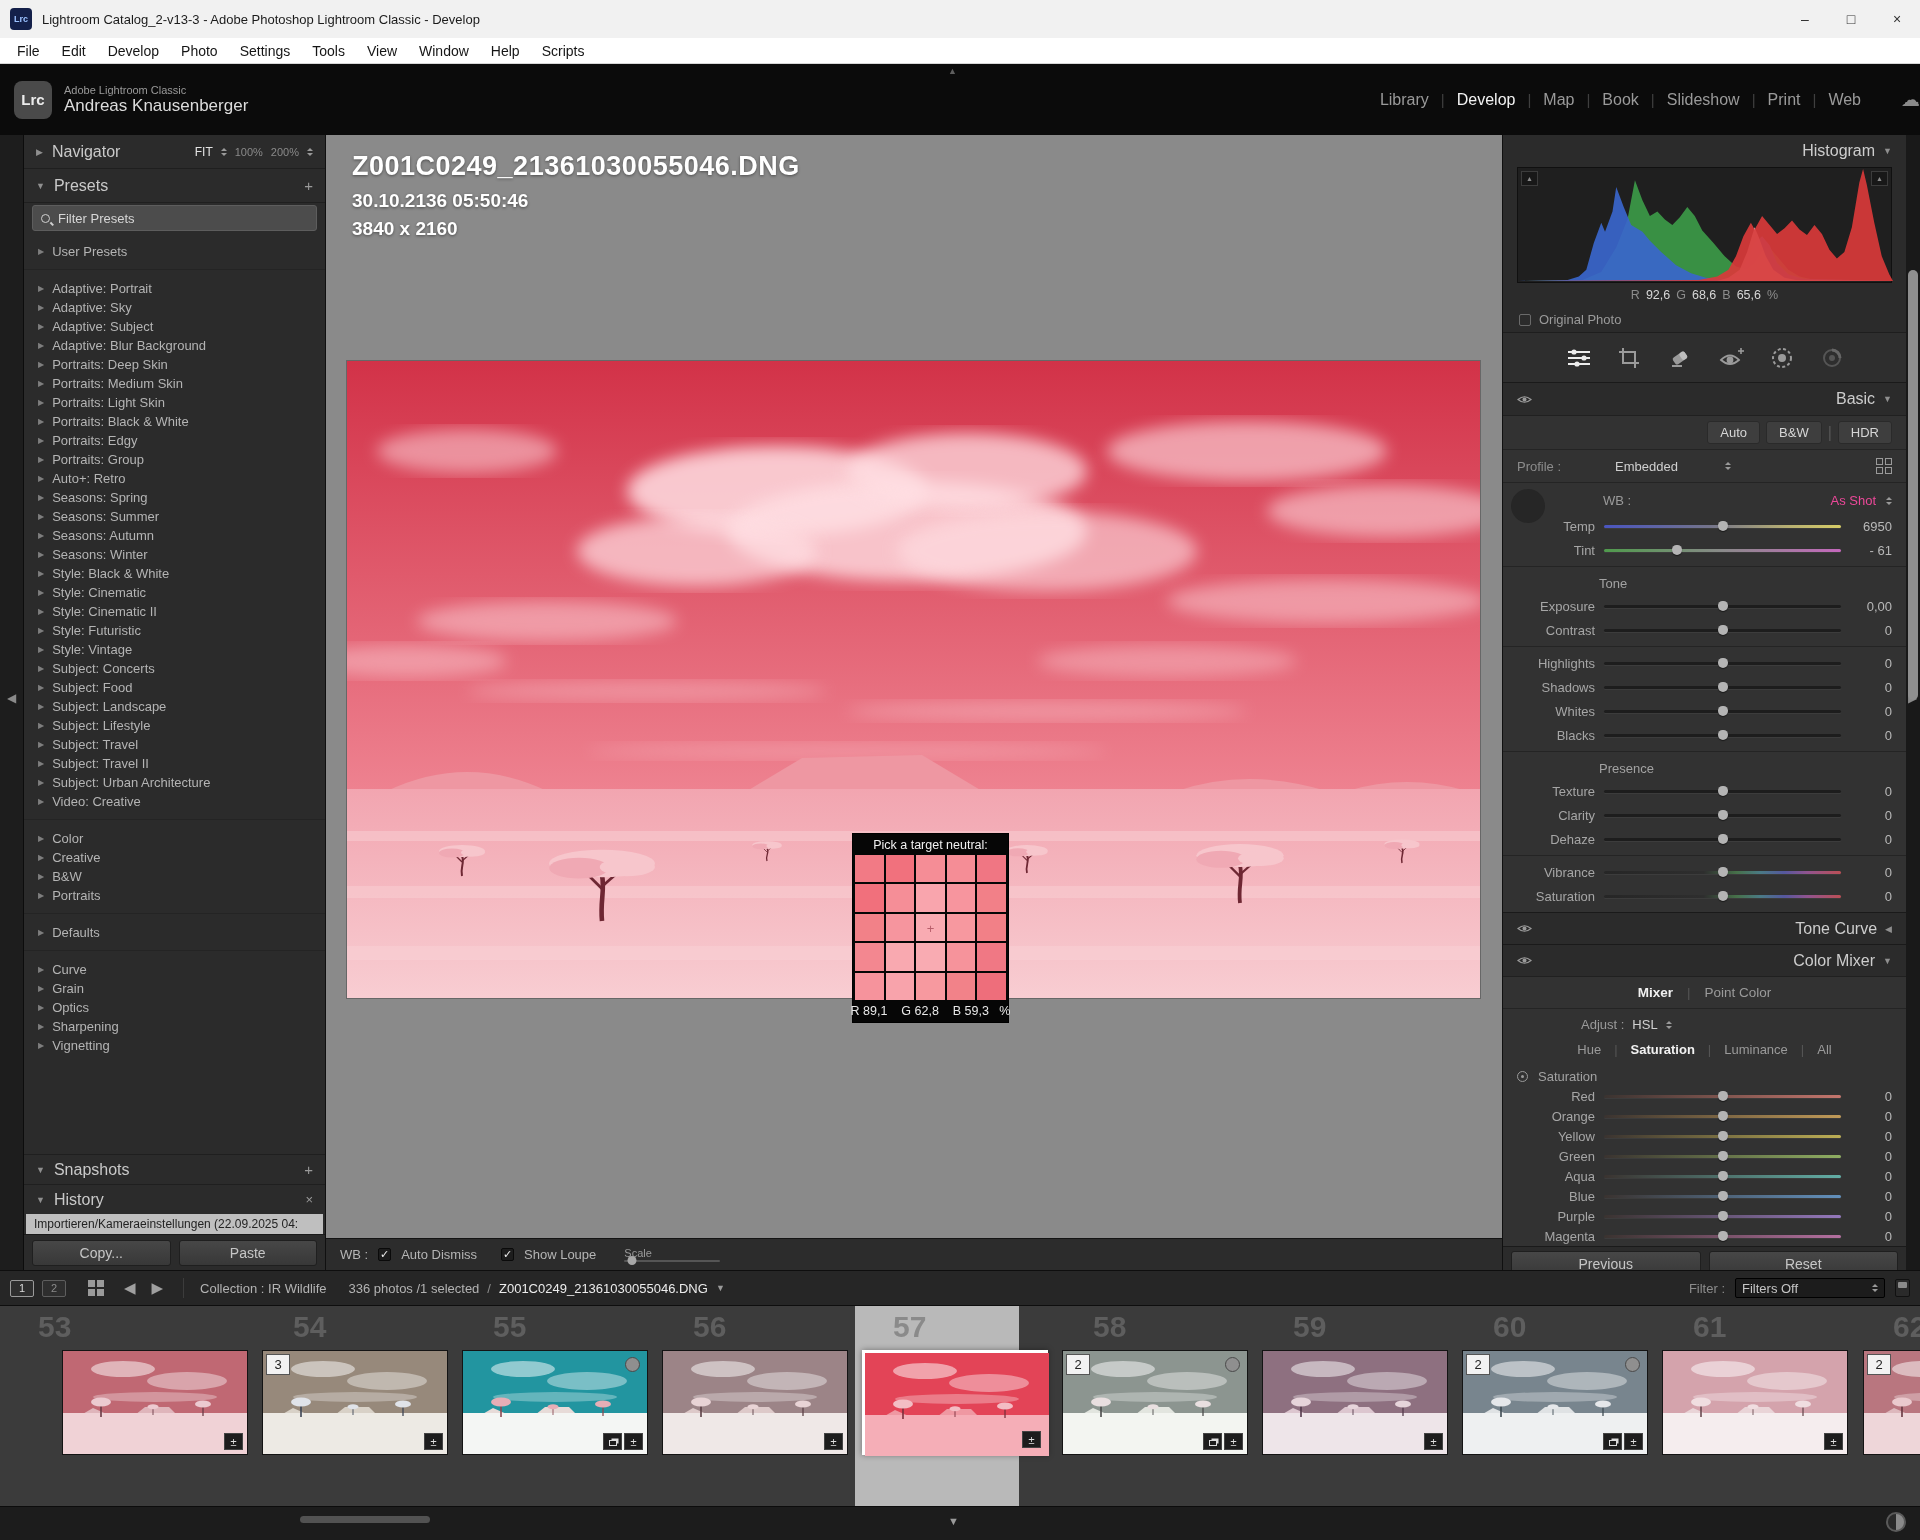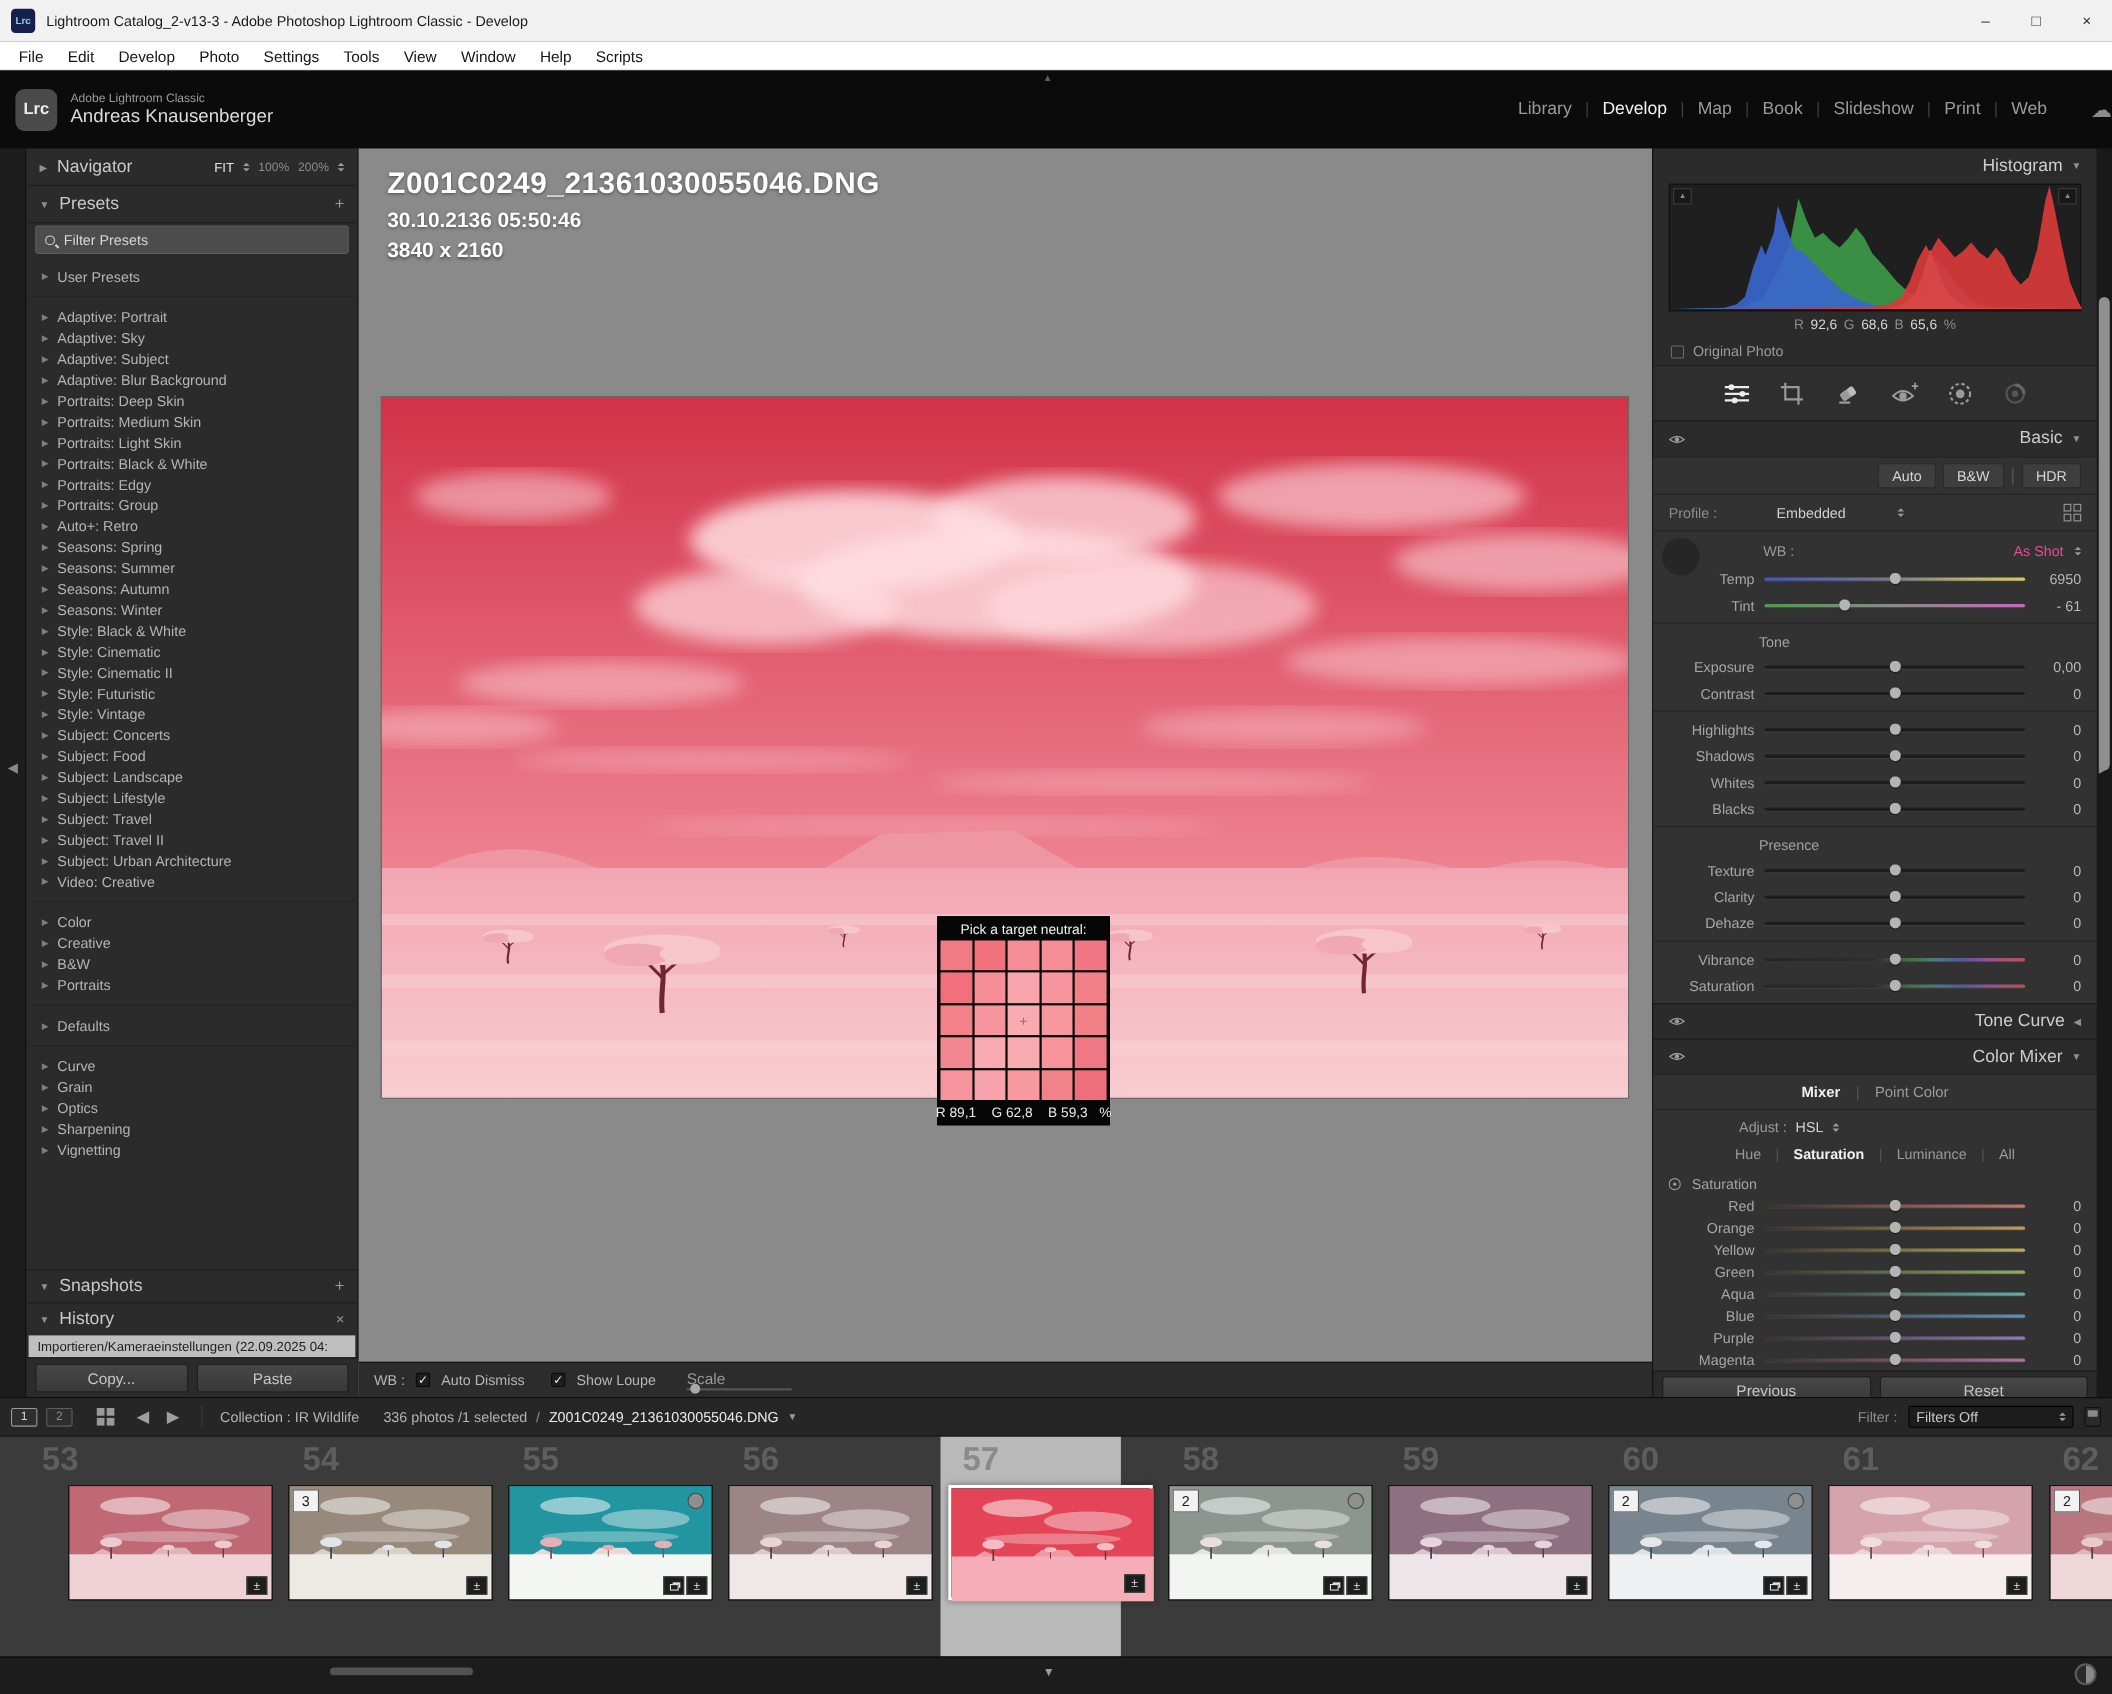--- a/index.html
+++ b/index.html
@@ -83,21 +83,21 @@
   #loupe-title{height:21px;color:#f0f0f0;font-size:12.5px;display:flex;align-items:center;justify-content:center;}
   #loupe-grid{flex:1;display:grid;grid-template-columns:repeat(5,1fr);grid-template-rows:repeat(5,1fr);gap:2px;padding:0 2px;background:#060606;position:relative;}
   #loupe-grid .cell{width:100%;height:100%;}
   #loupe-cross{position:absolute;left:50%;top:50%;transform:translate(-50%,-50%);color:#b95f6b;font-size:13px;}
   #loupe-readout{height:22px;color:#e8e8e8;font-size:12.5px;display:flex;align-items:center;justify-content:center;white-space:pre;}
   #content-toolbar{left:0;top:1103px;width:1176px;height:32px;background:#2c2c2c;border-top:1px solid #141414;
     display:flex;align-items:center;padding:0 14px;color:#b5b5b5;font-size:13px;gap:10px;}
   .chk{width:13px;height:13px;background:#1d1d1d;border:1px solid #0a0a0a;color:#efefef;font-size:11px;
     display:flex;align-items:center;justify-content:center;border-radius:2px;}
   #scale-wrap{display:flex;flex-direction:column;margin-left:18px;}
-  #scale-label{font-size:14px;color:#9a9a9a;margin-bottom:1px;}
+  #scale-label{font-size:11px;color:#9a9a9a;margin-bottom:1px;}
   #scale-track{width:96px;height:2px;background:#555;border-radius:1px;position:relative;}
   #scale-thumb{position:absolute;left:8%;top:-4px;width:9px;height:9px;background:#a8a8a8;border-radius:50%;transform:translateX(-50%);}
 
   
   #right-panel{left:1502px;top:0;width:404px;height:1135px;background:#2b2b2b;border-left:1px solid #101010;
     display:flex;flex-direction:column;color:#b9b9b9;}
   .rp-header{height:32px;display:flex;align-items:center;padding:0 14px;font-size:16px;color:#cdcdcd;flex:0 0 auto;}
   .rp-header .title-right{margin-left:auto;display:flex;align-items:center;gap:8px;}
   .rp-header .tri{font-size:9px;color:#8f8f8f;}
   .eye{display:inline-flex;margin-right:8px;}
@@ -164,21 +164,21 @@
   #filter-dd{width:150px;height:20px;background:#1c1c1c;border:1px solid #000;border-radius:2px;display:flex;
     align-items:center;padding:0 6px;color:#c5c5c5;font-size:13px;}
   #filter-dd .spin{margin-left:auto;}
   #filter-toggle{width:15px;height:18px;border-radius:2px;background:#2a2a2a;border:1px solid #111;position:relative;}
   #filter-toggle::after{content:"";position:absolute;left:2px;top:2px;right:2px;height:6px;background:#8a8a8a;border-radius:1px;}
 
   
   #fs-strip{left:0;top:1306px;width:1920px;height:200px;background:#3b3b3b;overflow:hidden;}
   .fs-cell{position:absolute;top:0;height:200px;}
   .fs-cell.selected{background:#b9b9b9;}
-  .fs-num{position:absolute;left:20px;top:4px;font-size:30px;font-weight:bold;color:#5e5e5e;}
+  .fs-num{position:absolute;left:38px;top:4px;font-size:30px;font-weight:bold;color:#5e5e5e;}
   .fs-cell.selected .fs-num{color:#8a8a8a;}
   .fs-thumb{position:absolute;top:44px;width:186px;height:105px;background:#222;border:1px solid #141414;}
   .fs-cell.selected .fs-thumb{border:3px solid #fff;box-shadow:0 0 6px rgba(0,0,0,.4);}
   .fs-thumb svg{display:block;}
   .badge-num{position:absolute;left:3px;top:3px;width:24px;height:21px;background:#f2f2f2;border:1px solid #555;
     color:#222;font-size:13px;display:flex;align-items:center;justify-content:center;}
   .badge-circle{position:absolute;right:7px;top:6px;width:15px;height:15px;border-radius:50%;background:#8f8f8f;border:1.5px solid #4a4a4a;}
   .badge-group{position:absolute;right:4px;bottom:4px;display:flex;gap:2px;}
   .b-ic{width:19px;height:17px;background:#1d1d1d;color:#e0e0e0;font-size:11px;display:flex;align-items:center;justify-content:center;border:1px solid #444;}
   .b-copy span{width:8px;height:6px;border:1.2px solid #ddd;box-shadow:2px -2px 0 -0.5px #ddd;margin-top:2px;}

